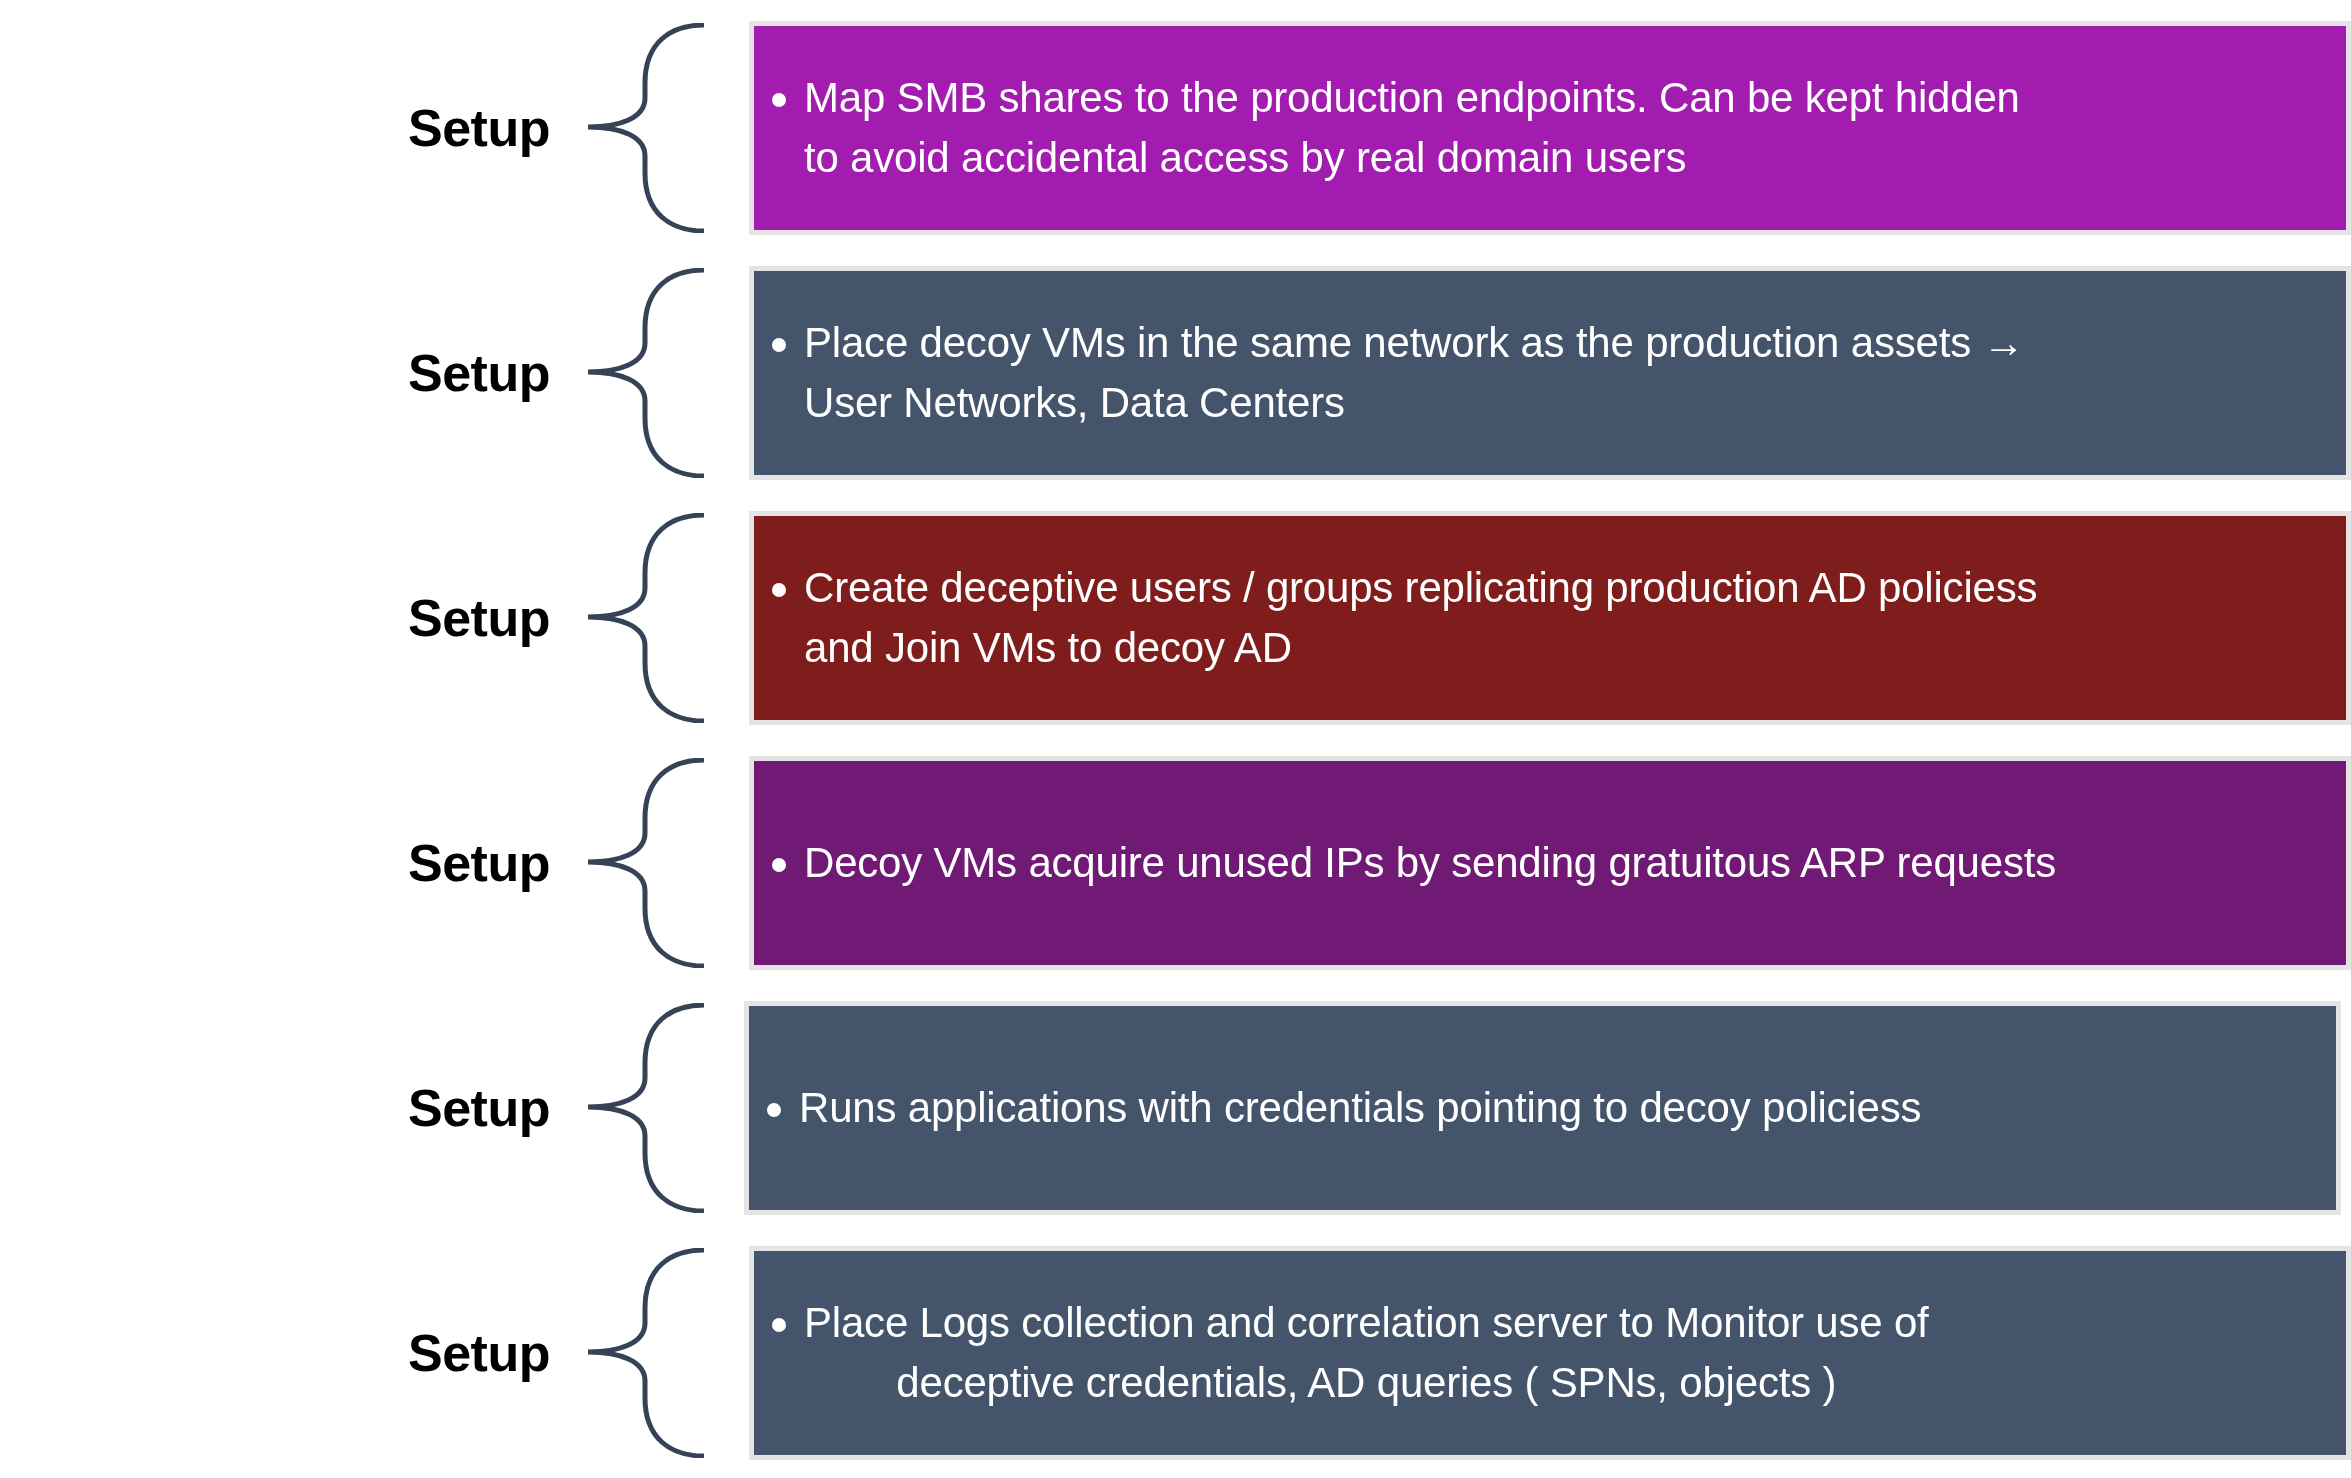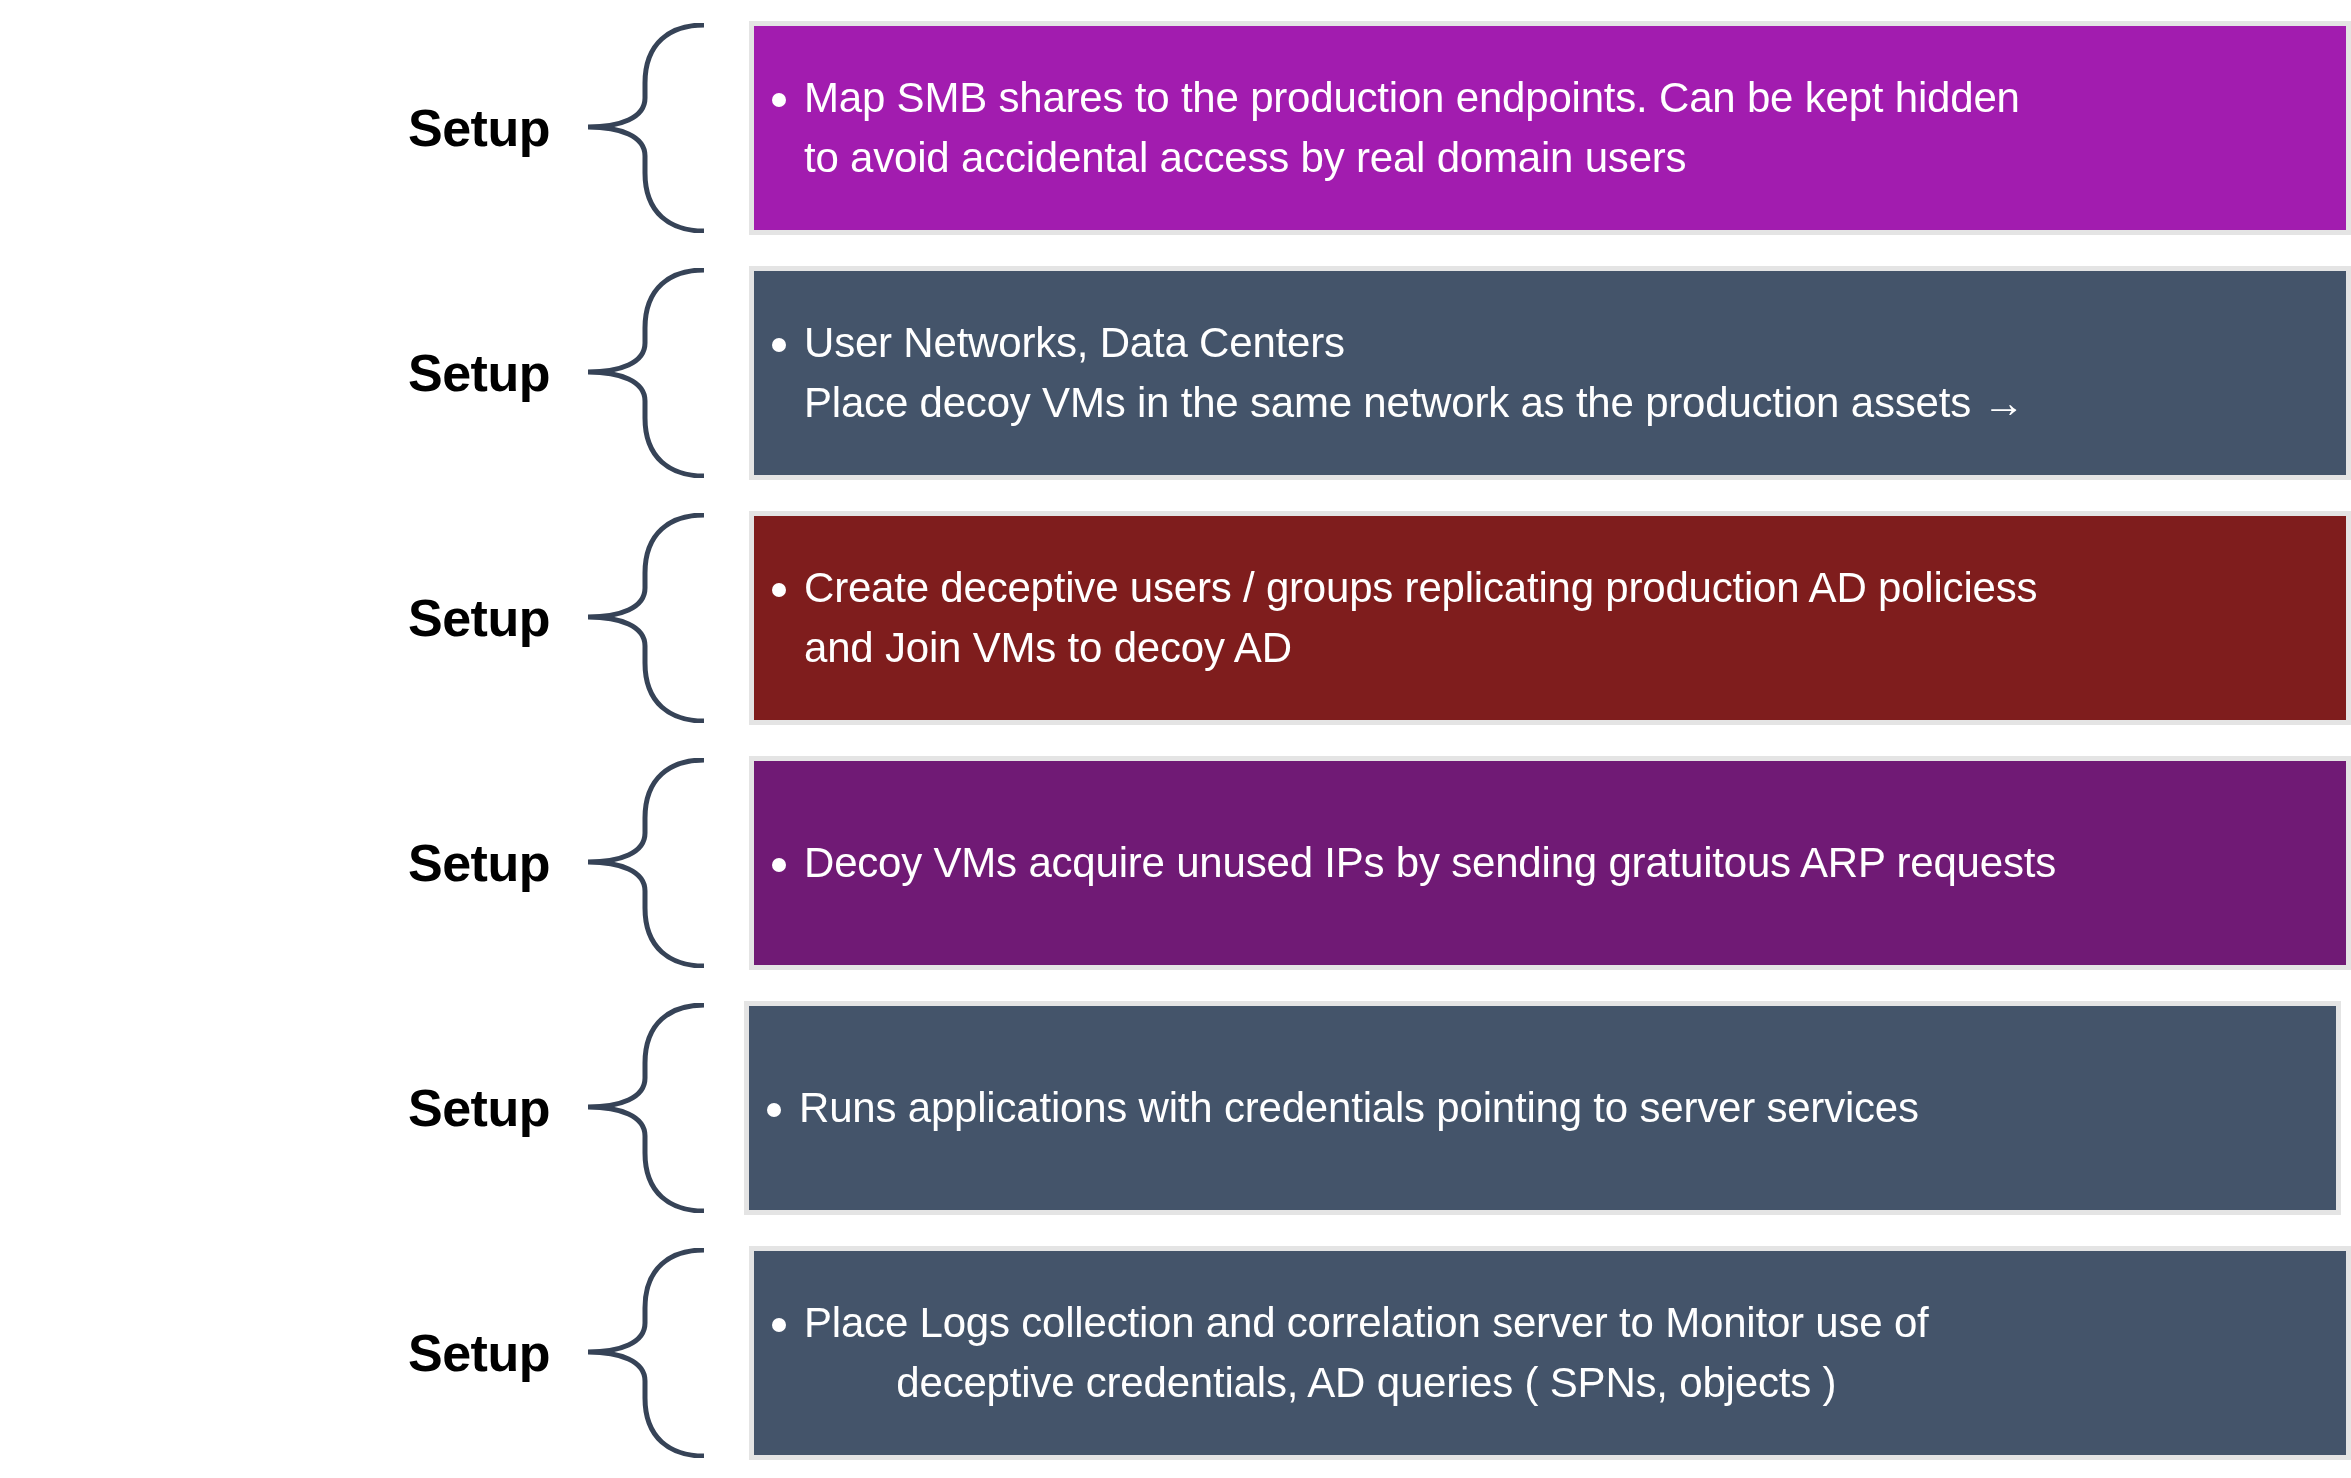--- a/index.html
+++ b/index.html
@@ -39,22 +39,22 @@
 
   <div class="row" style="top:268px;">
     <div class="label" style="color: rgb(0, 0, 0);">Setup</div>
     <svg class="brace" viewBox="0 0 130 210">
       <path d="M124 2 C 90 2, 65 20, 65 60 L 65 75 C 65 95, 40 104, 8 104 C 40 104, 65 113, 65 133 L 65 150 C 65 190, 90 208, 124 208" style="stroke: rgb(54, 67, 87);"></path>
     </svg>
     <div class="box" style="background: rgb(68, 84, 106); border-color: rgb(228, 228, 228);">
       <div class="bullet-wrap">
         <span class="bullet" style="background: rgb(255, 255, 255);"></span>
         <div class="lines" style="color: rgb(255, 255, 255);">
+          <span class="line">Place decoy VMs in the same network as the production assets →</span>
           <span class="line">User Networks, Data Centers</span>
-          <span class="line">Place decoy VMs in the same network as the production assets →</span>
         </div>
       </div>
     </div>
   </div>
 
   <div class="row" style="top:513px;">
     <div class="label" style="color: rgb(0, 0, 0);">Setup</div>
     <svg class="brace" viewBox="0 0 130 210">
       <path d="M124 2 C 90 2, 65 20, 65 60 L 65 75 C 65 95, 40 104, 8 104 C 40 104, 65 113, 65 133 L 65 150 C 65 190, 90 208, 124 208" style="stroke: rgb(54, 67, 87);"></path>
     </svg>
@@ -86,21 +86,21 @@
 
   <div class="row" style="top:1003px;">
     <div class="label" style="color: rgb(0, 0, 0);">Setup</div>
     <svg class="brace" viewBox="0 0 130 210">
       <path d="M124 2 C 90 2, 65 20, 65 60 L 65 75 C 65 95, 40 104, 8 104 C 40 104, 65 113, 65 133 L 65 150 C 65 190, 90 208, 124 208" style="stroke: rgb(54, 67, 87);"></path>
     </svg>
     <div class="box shift short" style="background: rgb(68, 84, 106); border-color: rgb(228, 228, 228);">
       <div class="bullet-wrap">
         <span class="bullet" style="background: rgb(255, 255, 255);"></span>
         <div class="lines" style="color: rgb(255, 255, 255);">
-          <span class="line">Runs applications with credentials pointing to server services</span>
+          <span class="line">Runs applications with credentials pointing to decoy policiess</span>
         </div>
       </div>
     </div>
   </div>
 
   <div class="row" style="top:1248px;">
     <div class="label" style="color: rgb(0, 0, 0);">Setup</div>
     <svg class="brace" viewBox="0 0 130 210">
       <path d="M124 2 C 90 2, 65 20, 65 60 L 65 75 C 65 95, 40 104, 8 104 C 40 104, 65 113, 65 133 L 65 150 C 65 190, 90 208, 124 208" style="stroke: rgb(54, 67, 87);"></path>
     </svg>

